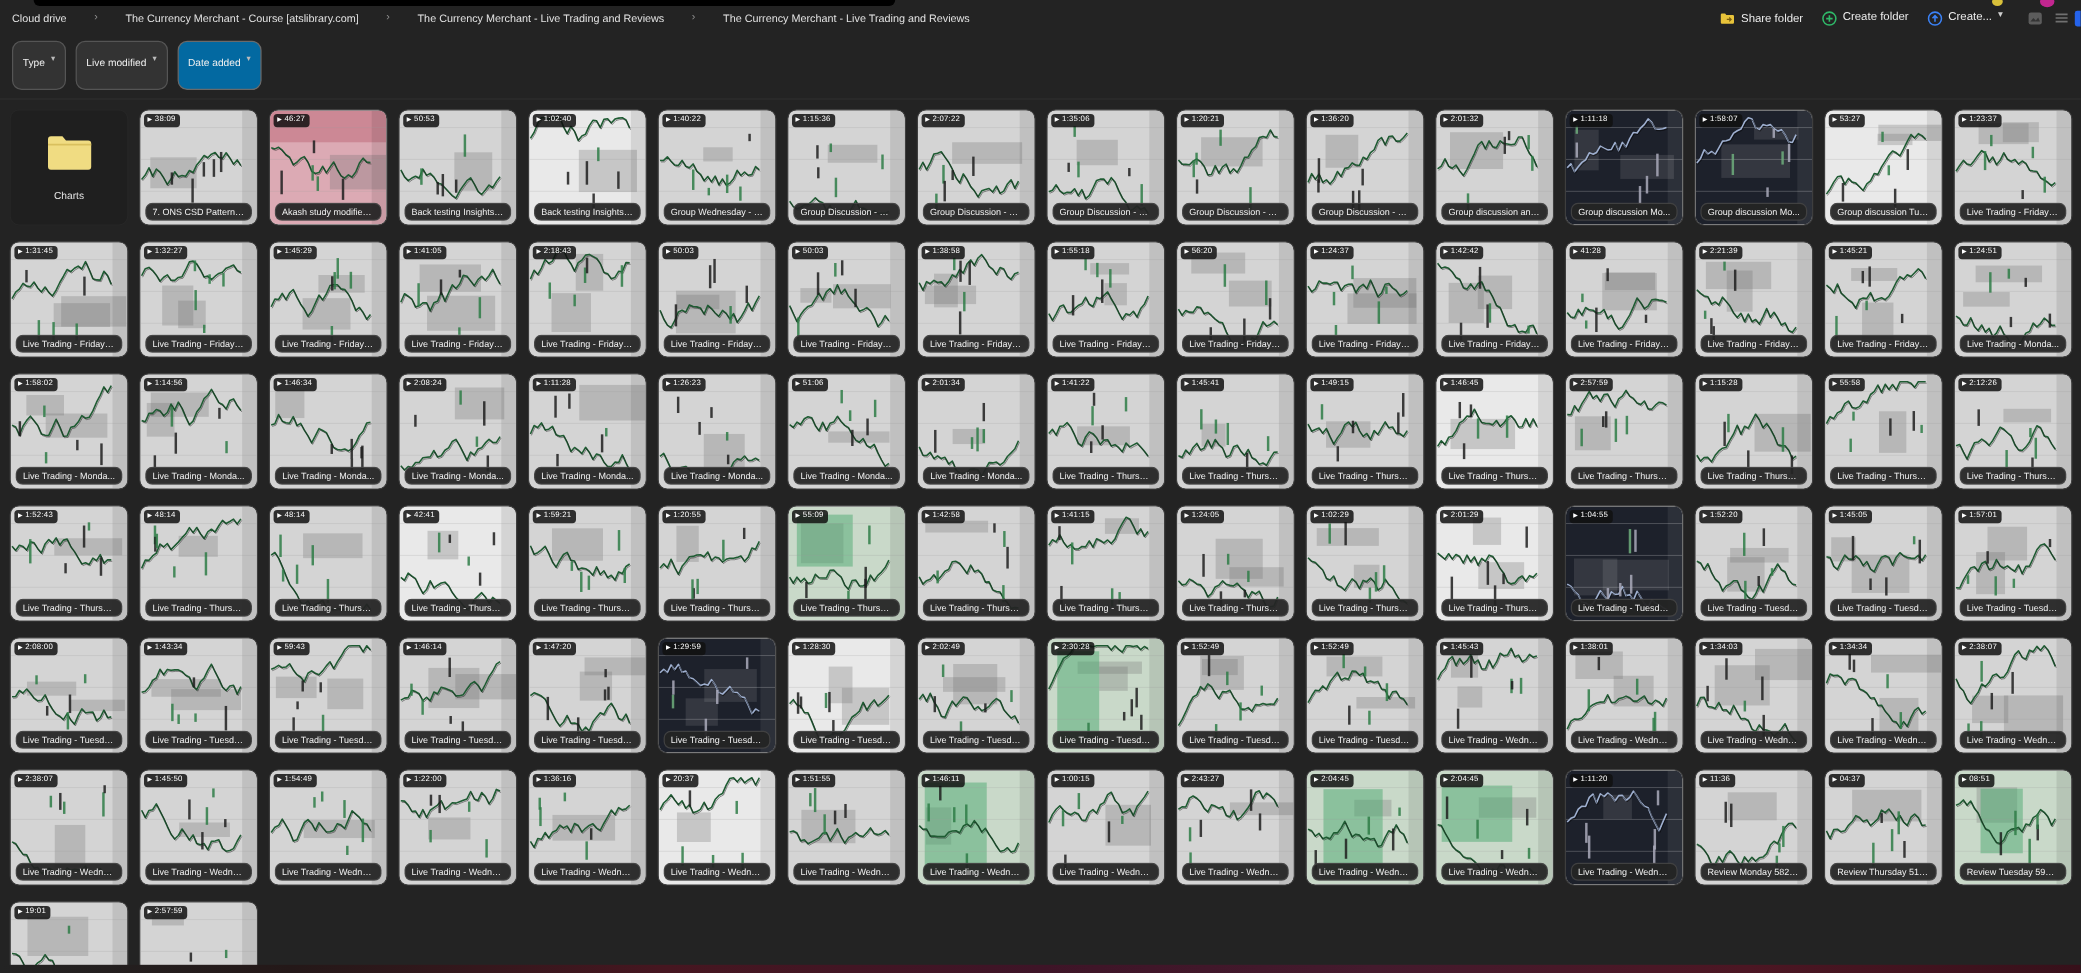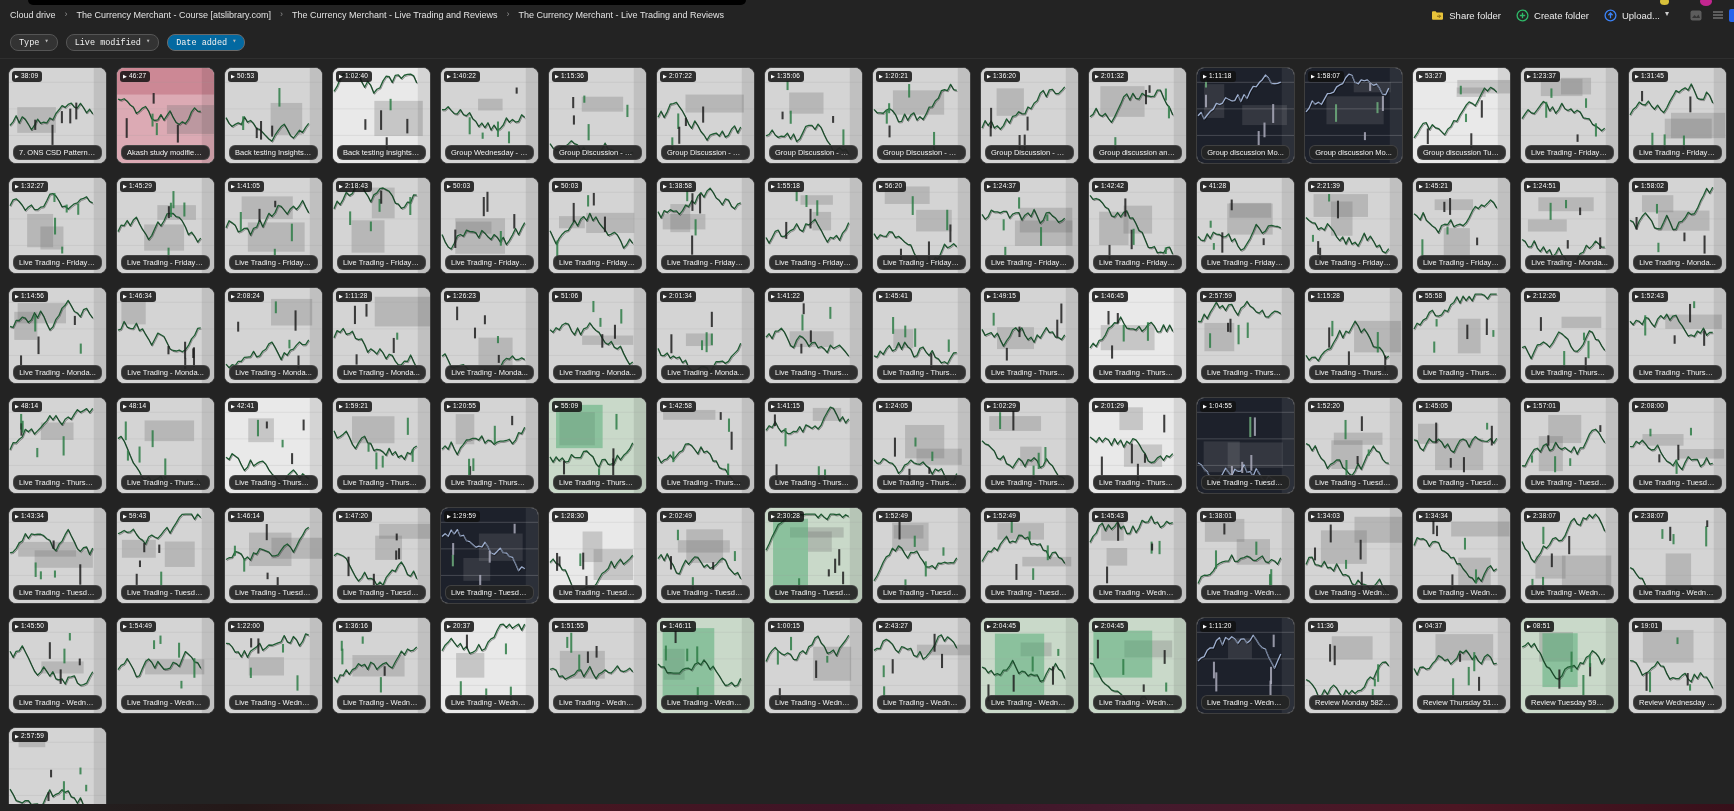--- a/index.html
+++ b/index.html
@@ -6,35 +6,35 @@
   body{
     width:1734px;height:811px;position:relative;overflow:hidden;
     background:#232323;font-family:"Liberation Sans",sans-serif;
     -webkit-font-smoothing:antialiased;
   }
   
   .topbar{
     display:flex;align-items:center;justify-content:space-between;
     height:24px;padding:3px 10px 0 10px;position:relative;z-index:2;
   }
-  .breadcrumb{display:flex;gap:9px;font-size:9px;color:#e2e2e2;white-space:nowrap}
+  .breadcrumb{display:flex;gap:23px;font-size:9px;color:#e2e2e2;white-space:nowrap}
   .crumb{cursor:pointer}
   .crumb-sep{color:#8f8f8f;font-size:9px;line-height:1}
   .actions{display:flex;align-items:center;gap:15px;font-size:9.5px;color:#ececec}
-  .action{display:flex;align-items:center;gap:5px;cursor:pointer}
+  .action{display:flex;align-items:flex-start;gap:5px;cursor:pointer}
   .action svg{display:block}
   .chev{color:#cfcfcf;font-size:8px;line-height:1;transform:translateY(-1px)}
   .viewtoggles{display:flex;align-items:center;gap:10px;margin-left:6px}
   .viewtoggles svg{display:block;opacity:.75}
   
   .filters{display:flex;align-items:center;gap:8px;padding:7px 10px 7px 10px;border-bottom:1px solid #2f2f2f}
   .pill{
-    display:inline-flex;align-items:center;gap:5px;height:15px;padding:0 8px;
+    display:inline-flex;align-items:flex-start;gap:5px;height:15px;padding:12px 8px;
     background:#333333;border:1px solid #555;border-radius:8px;
-    font-size:8.5px;color:#f0f0f0;cursor:pointer;font-family:Liberation Mono, monospace;
+    font-size:8.5px;color:#f0f0f0;cursor:pointer;
   }
   .pill .chev{font-size:7px;color:#bbb}
   .pill.selected{background:#0369a1;border-color:#6a6a6a}
   
   .grid{
     display:grid;grid-template-columns:repeat(16,97px);
     gap:13px 11px;padding:8px 8px 0 8px;
   }
   .tile{
     position:relative;width:97px;height:95px;border-radius:8px;overflow:hidden;
@@ -117,21 +117,21 @@
       </span>
       <span>Create folder</span>
     </div>
     <div class="action">
       <span>
         <svg width="13" height="13" viewBox="0 0 13 13">
           <circle cx="6.5" cy="6.5" r="5.4" fill="none" stroke="#3b82f6" stroke-width="1.3"></circle>
           <path d="M6.5 9.2 V4.2 M4.4 6.2 L6.5 4 L8.6 6.2" stroke="#3b82f6" stroke-width="1.3" fill="none"></path>
         </svg>
       </span>
-      <span>Upload...</span>
+      <span>Create...</span>
       <span class="chev">▾</span>
     </div>
     <div class="viewtoggles">
       <span>
         <svg width="12" height="11" viewBox="0 0 12 11">
           <rect x="0.5" y="0.5" width="11" height="10" rx="2" fill="#6f6f6f"></rect>
           <path d="M2 8 L4.5 5 L6.5 7 L8.5 4.5 L10 8 Z" fill="#3a3a3a"></path>
         </svg>
       </span>
       <span>
@@ -154,20 +154,29 @@
     <span class="chev">▾</span>
   </span>
 
   <span class="pill selected">
     <span>Date added</span>
     <span class="chev">▾</span>
   </span>
 </div>
 
 <div class="grid">
+  <div class="tile folder">
+    <span>
+      <svg width="40" height="33" viewBox="0 0 40 33">
+        <path d="M2 5 Q2 2.5 4.5 2.5 L14 2.5 L17 6 L35.5 6 Q38 6 38 8.5 L38 28 Q38 30.5 35.5 30.5 L4.5 30.5 Q2 30.5 2 28 Z" fill="#f0dc82"></path>
+        <path d="M2 9.5 L38 9.5" stroke="#d9c05e" stroke-width="1.4"></path>
+      </svg>
+    </span>
+    <span class="folder-label">Charts</span>
+  </div>
 
   <div class="tile">
     <svg class="thumb" viewBox="0 0 95 93" preserveAspectRatio="none">
         <rect x="0" y="0" width="95" height="93" fill="#d4d4d4"></rect>
         <rect x="8.1" y="38.3" width="37.8" height="25.2" fill="#6a6a6a" opacity="0.28"></rect>
         <rect x="83" y="0" width="12" height="93" fill="#000000" opacity="0.09"></rect>
         <path d="M0 14 H95" stroke="#9a9a9a" stroke-width="0.5" opacity="0.35"></path>
         <path d="M0 40 H95" stroke="#9a9a9a" stroke-width="0.5" opacity="0.35"></path>
         <path d="M0 66 H95" stroke="#9a9a9a" stroke-width="0.5" opacity="0.35"></path>
         <polyline points="1,56.3 4,52.7 7,46.8 10,53.8 13,47.8 16,50.3 19,55.1 22,60.5 25,56.0 28,50.1 31,54.1 34,53.1 37,53.7 40,49.0 43,50.7 46,44.5 49,40.9 52,36.8 55,38.6 58,35.7 61,34.4 64,38.2 67,39.1 70,34.6 73,38.8 76,43.9 79,40.4 82,45.0" fill="none" stroke="#1f5c33" stroke-width="1.3" stroke-linejoin="round"></polyline>

